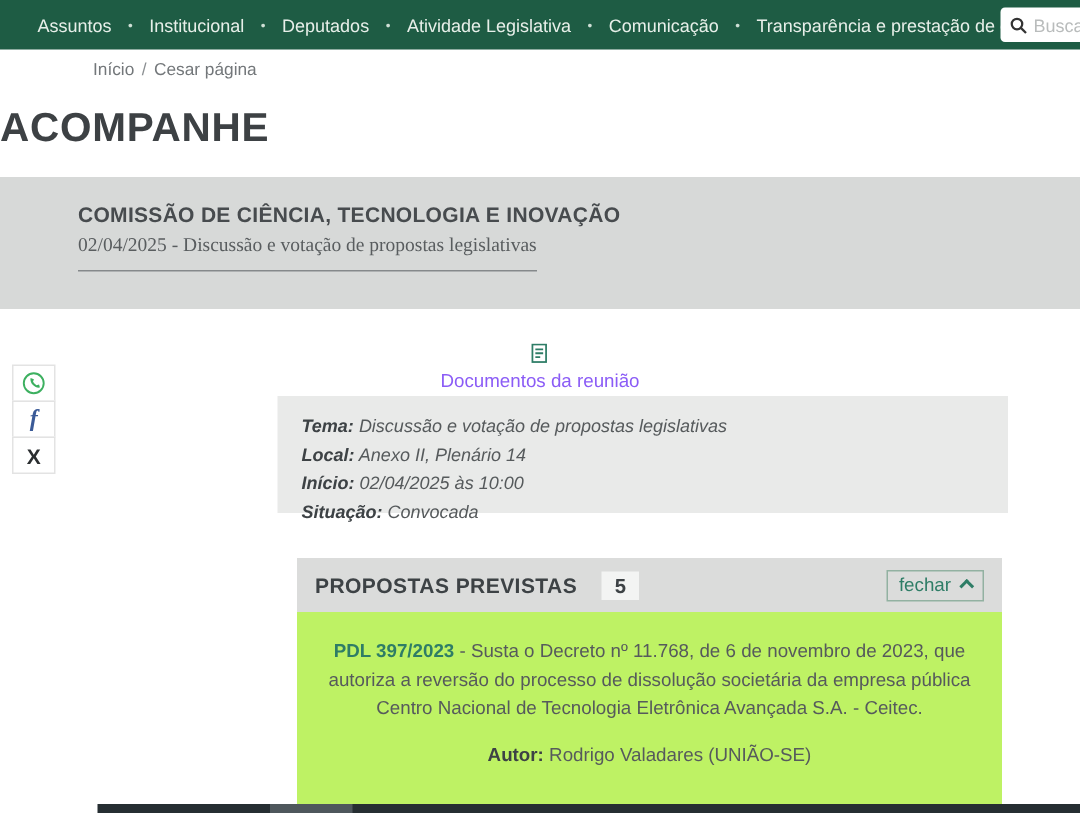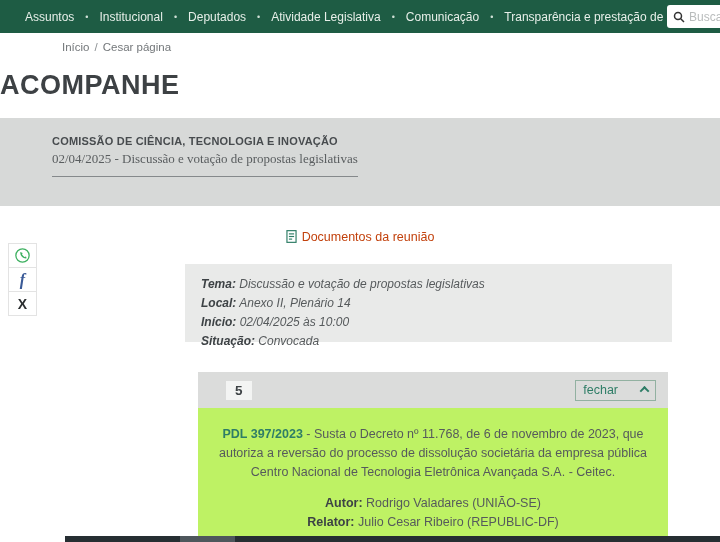--- a/index.html
+++ b/index.html
@@ -26,50 +26,50 @@
   .breadcrumb .crumb-link { color:#73777a; text-decoration:none; cursor:pointer; }
   .breadcrumb .crumb-sep { margin:0 5px; color:#8b8f92; }
 
   
   .page-title { position:absolute; top:70px; left:0; width:720px; text-align:left;
     font-size:27px; font-weight:bold; color:#3d4144; letter-spacing:0.5px; }
 
   
   .band { position:absolute; top:118px; left:0; width:720px; height:88px;
     background:#d7d9d8; padding:17px 0 0 52px; }
-  .band-title { font-size:11px; font-weight:bold; color:#474b4e; letter-spacing:0.2px; }
+  .band-title { font-size:14px; font-weight:bold; color:#474b4e; letter-spacing:0.2px; }
   .band-sub { display:inline-block; margin-top:4px; font-size:13px; color:#595d5f;
     padding-bottom:9px; border-bottom:1px solid #85898b;font-family:Liberation Serif, serif; }
 
   
   .share { position:absolute; top:244px; left:8px; width:29px; }
   .share-cell { width:29px; height:25px; border:1px solid #e3e3e3; margin-top:-1px;
     background:#fff; display:flex; align-items:center; justify-content:center; cursor:pointer; }
   .fb-glyph { font-family:"Liberation Serif", serif; font-weight:bold; font-style:italic;
     font-size:16px; color:#3a5a97; line-height:1; }
   .x-glyph { font-weight:bold; font-size:14px; color:#2b2e30; line-height:1; }
 
   
   .doclink-row { position:absolute; top:229px; left:0; width:720px; text-align:center; }
-  .doclink { display:inline-flex; align-items:center; gap:5px; color:#c2410c;
-    font-size:12.5px; cursor:pointer; }
+  .doclink { display:inline-flex; align-items:center; gap:5px; color:#8b5cf6;
+    font-size:12.5px; cursor:pointer;flex-direction:column; }
 
   
   .infobox { position:absolute; top:264px; left:185px; width:487px; height:78px;
     background:#e9eae9; padding:11px 16px; font-size:12px; line-height:19px; color:#565a5c;font-style:italic; }
   .infobox b { color:#3d4245; }
 
   
   .section { position:absolute; top:372px; left:198px; width:470px; }
   .section-header { height:36px; background:#dbdcdb; display:flex; align-items:center;
     padding:0 12px; }
   .section-title { font-size:14px; font-weight:bold; color:#3d4245; letter-spacing:0.3px; }
   .section-badge { margin-left:16px; background:#f3f4f3; padding:2px 9px;
     font-size:13.5px; font-weight:bold; color:#3d4245; }
-  .close-btn { margin-left:auto; display:flex; align-items:center; gap:23px;
+  .close-btn { margin-left:auto; display:flex; align-items:center; gap:7px;
     border:1px solid #92b1a1; background:transparent; color:#2e7d66; font-size:12.5px;
     padding:2px 7px 3px 7px; cursor:pointer; font-family:"Liberation Sans", sans-serif; }
   .chevron-up { width:7px; height:7px; border-left:2px solid #2e7d66;
     border-top:2px solid #2e7d66; transform:rotate(45deg) translate(1px,1px); }
 
   .section-body { background:#bef264; padding:17px 13px 0 13px; height:134px;
     overflow:hidden; font-size:12.5px; line-height:19px; color:#565a5c;text-align:center; }
   .prop-id { color:#2e7d66; font-weight:bold; cursor:pointer; }
   .authors { margin-top:12px; }
   .authors b { color:#3d4245; }
@@ -160,39 +160,36 @@
       <span>02/04/2025 às 10:00</span>
     </div>
     <div>
       <b>Situação:</b>
       <span>Convocada</span>
     </div>
   </div>
 
   <div class="section">
     <div class="section-header">
+      <span class="section-title">PROPOSTAS PREVISTAS</span>
       <span class="section-badge">5</span>
       <button class="close-btn">
         <span>fechar</span>
         <span class="chevron-up"></span>
       </button>
     </div>
     <div class="section-body">
       <div class="ementa">
         <span class="prop-id">PDL 397/2023</span><span> - </span><span>Susta o Decreto nº 11.768, de 6 de novembro de 2023, que autoriza a reversão do processo de dissolução societária da empresa pública Centro Nacional de Tecnologia Eletrônica Avançada S.A. - Ceitec.</span>
       </div>
       <div class="authors">
         <div>
           <b>Autor:</b>
           <span>Rodrigo Valadares (UNIÃO-SE)</span>
         </div>
-        <div>
-          <b>Relator:</b>
-          <span>Julio Cesar Ribeiro (REPUBLIC-DF)</span>
-        </div>
       </div>
 
     </div>
   </div>
 
   <div class="bottom-bar">
     <div class="bottom-bar-thumb"></div>
   </div>
 
 </div>

